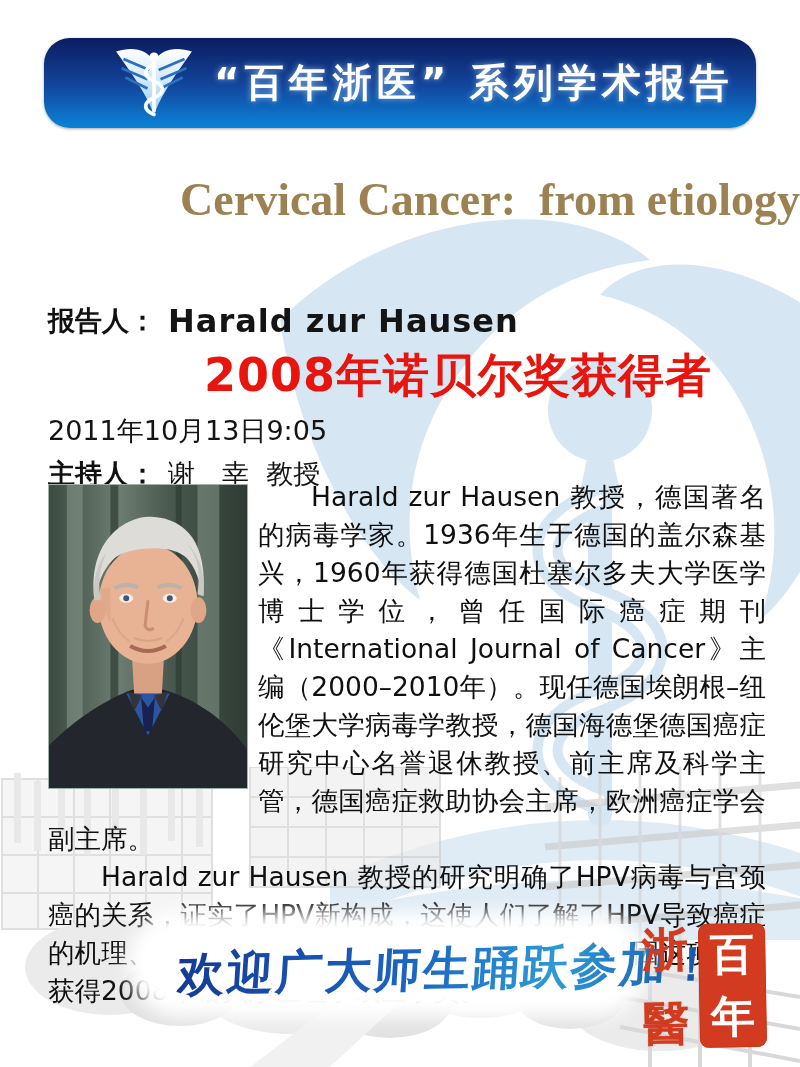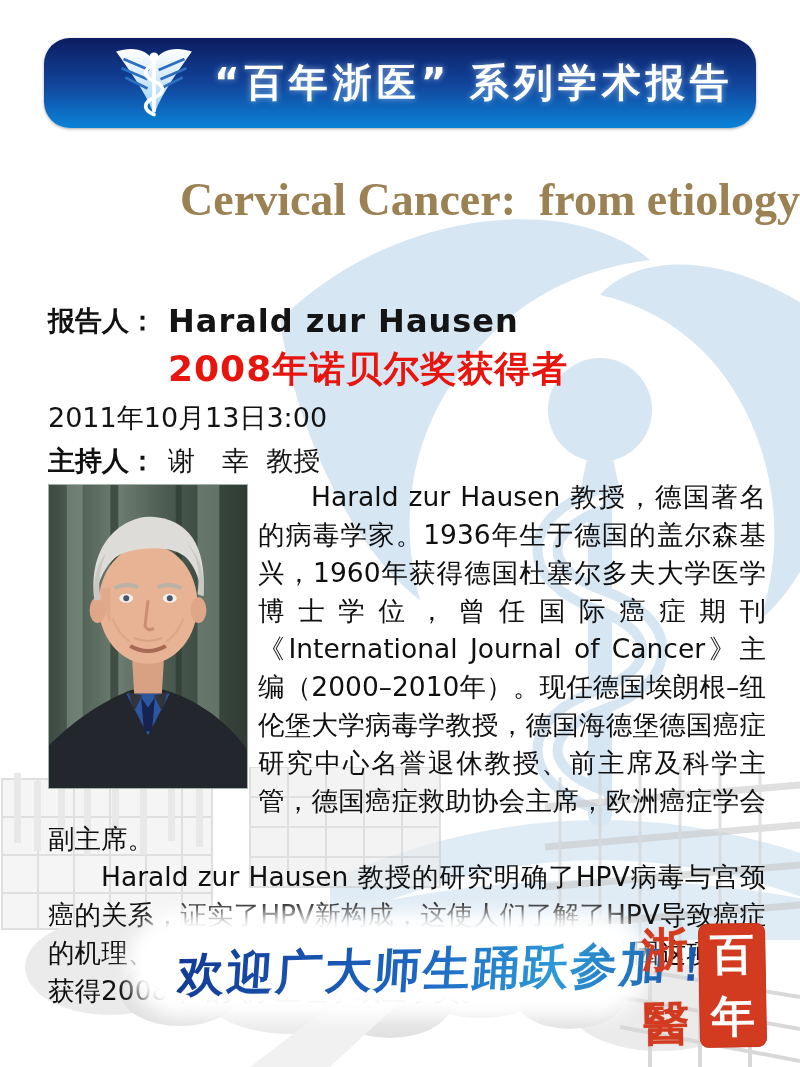--- a/index.html
+++ b/index.html
@@ -42,22 +42,23 @@
   }
   
   .info{position:absolute; left:48px; top:302px; width:700px;}
   .info-row{display:flex; align-items:center; margin-bottom:7px;}
   .info-label{
     font-size:27px; font-weight:bold; color:#111; width:120px;
     flex:0 0 auto; white-space:pre;
   }
   .speaker-name{font-size:32px; font-weight:900; letter-spacing:1px; color:#141414;}
   .speaker-honor{
-    font-size:36px; font-weight:900; color:#e8150f; letter-spacing:1px;
+    font-size:46px; font-weight:900; color:#e8150f; letter-spacing:1px;
     margin:-2px 0 6px 120px;
+    text-align:center;
   }
   .info-value{font-size:27px; color:#141414; white-space:pre;}
   
   .bio{
     position:absolute; left:48px; top:478px; width:718px;
     font-size:26.5px; line-height:38px; text-align:justify; color:#101010;
   }
   .portrait{
     float:left; width:200px; height:305px; margin:6px 10px 2px 0;
     border:1px solid #9fb3a8; box-sizing:border-box; display:block;
@@ -182,21 +183,21 @@
   <div class="main-title"><span>Cervical Cancer:  from etiology</span><br>
   </div>
 
   <div class="info">
     <div class="info-row">
       <span class="info-label">报告人：</span>
       <span class="speaker-name">Harald zur Hausen</span>
     </div>
     <div class="speaker-honor">2008年诺贝尔奖获得者</div>
     <div class="info-row">
-      <span class="info-value">2011年10月13日3:00</span>
+      <span class="info-value">2011年10月13日9:05</span>
     </div>
     <div class="info-row">
       <span class="info-label">主持人：</span>
       <span class="info-value">谢　幸  教授</span>
     </div>
   </div>
 
   <div class="bio">
     <svg class="portrait" viewBox="0 0 200 305" preserveAspectRatio="none">
       <defs>

